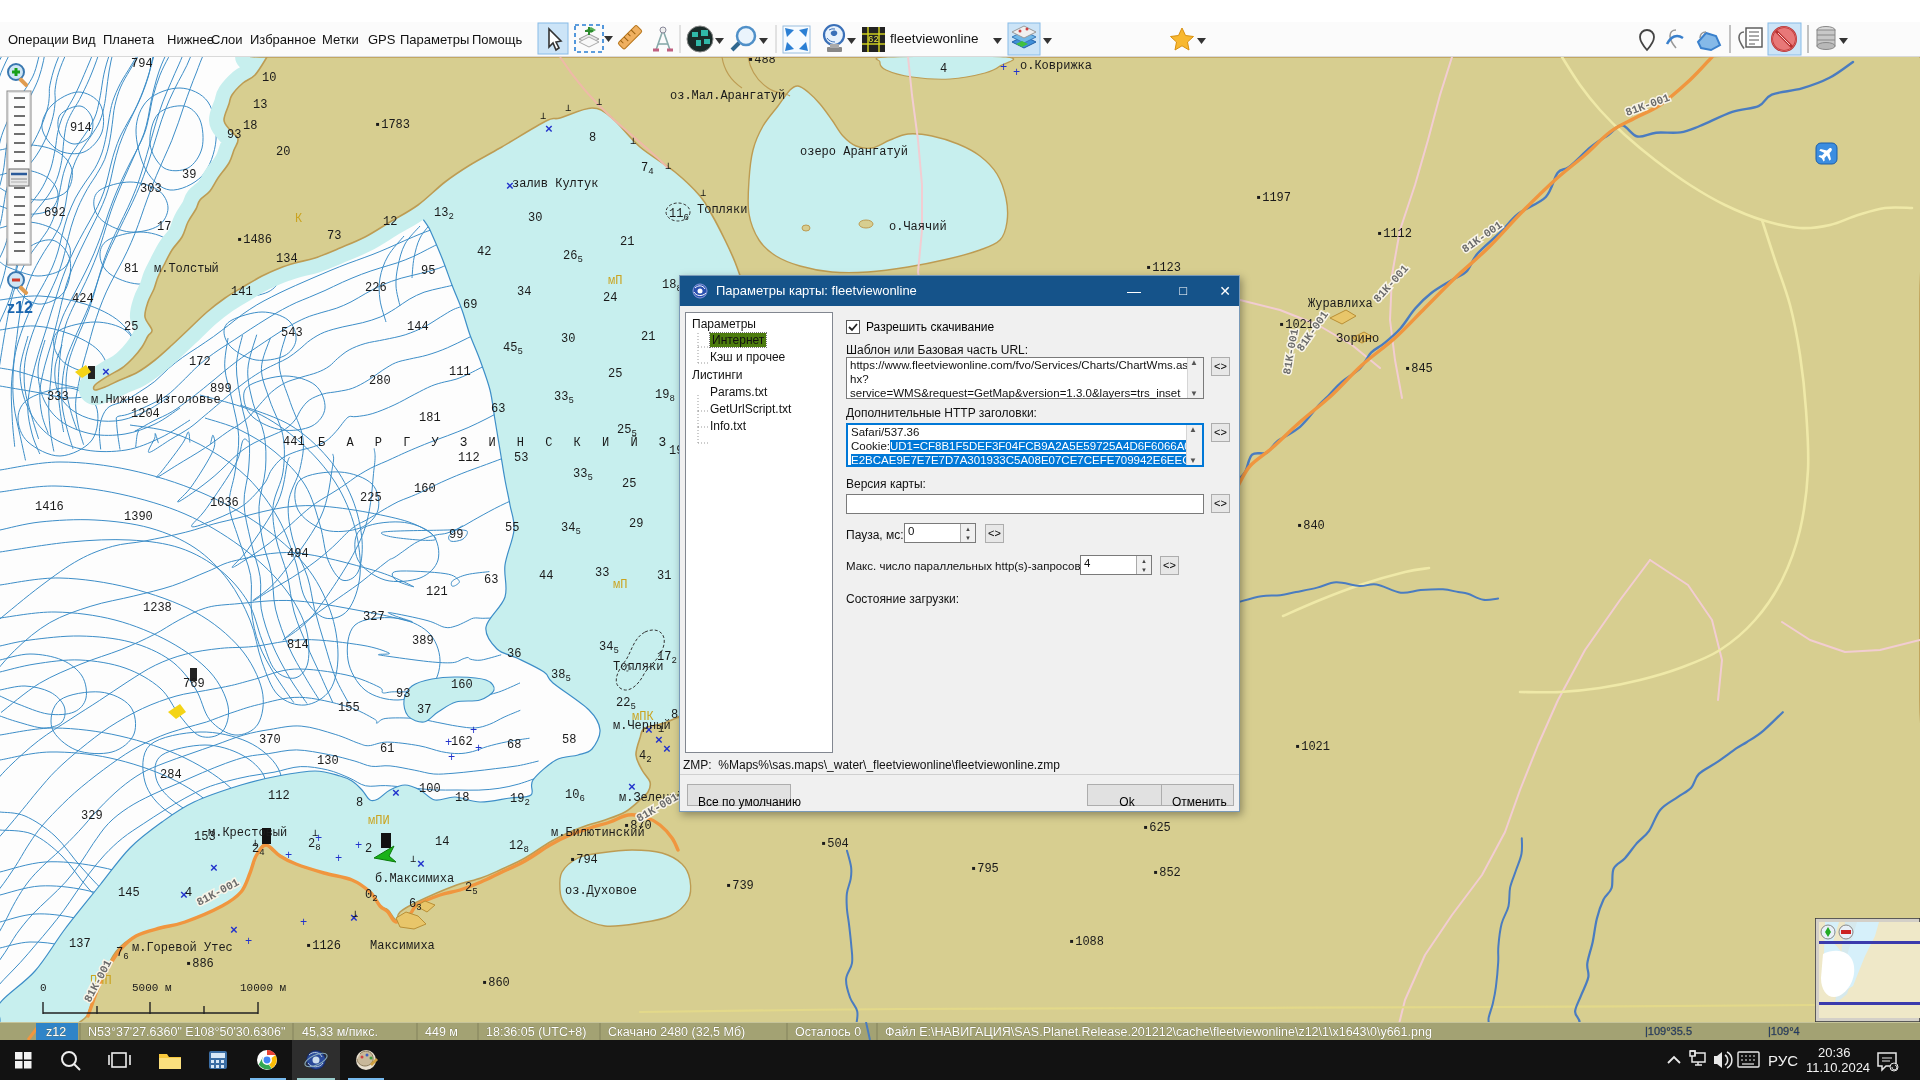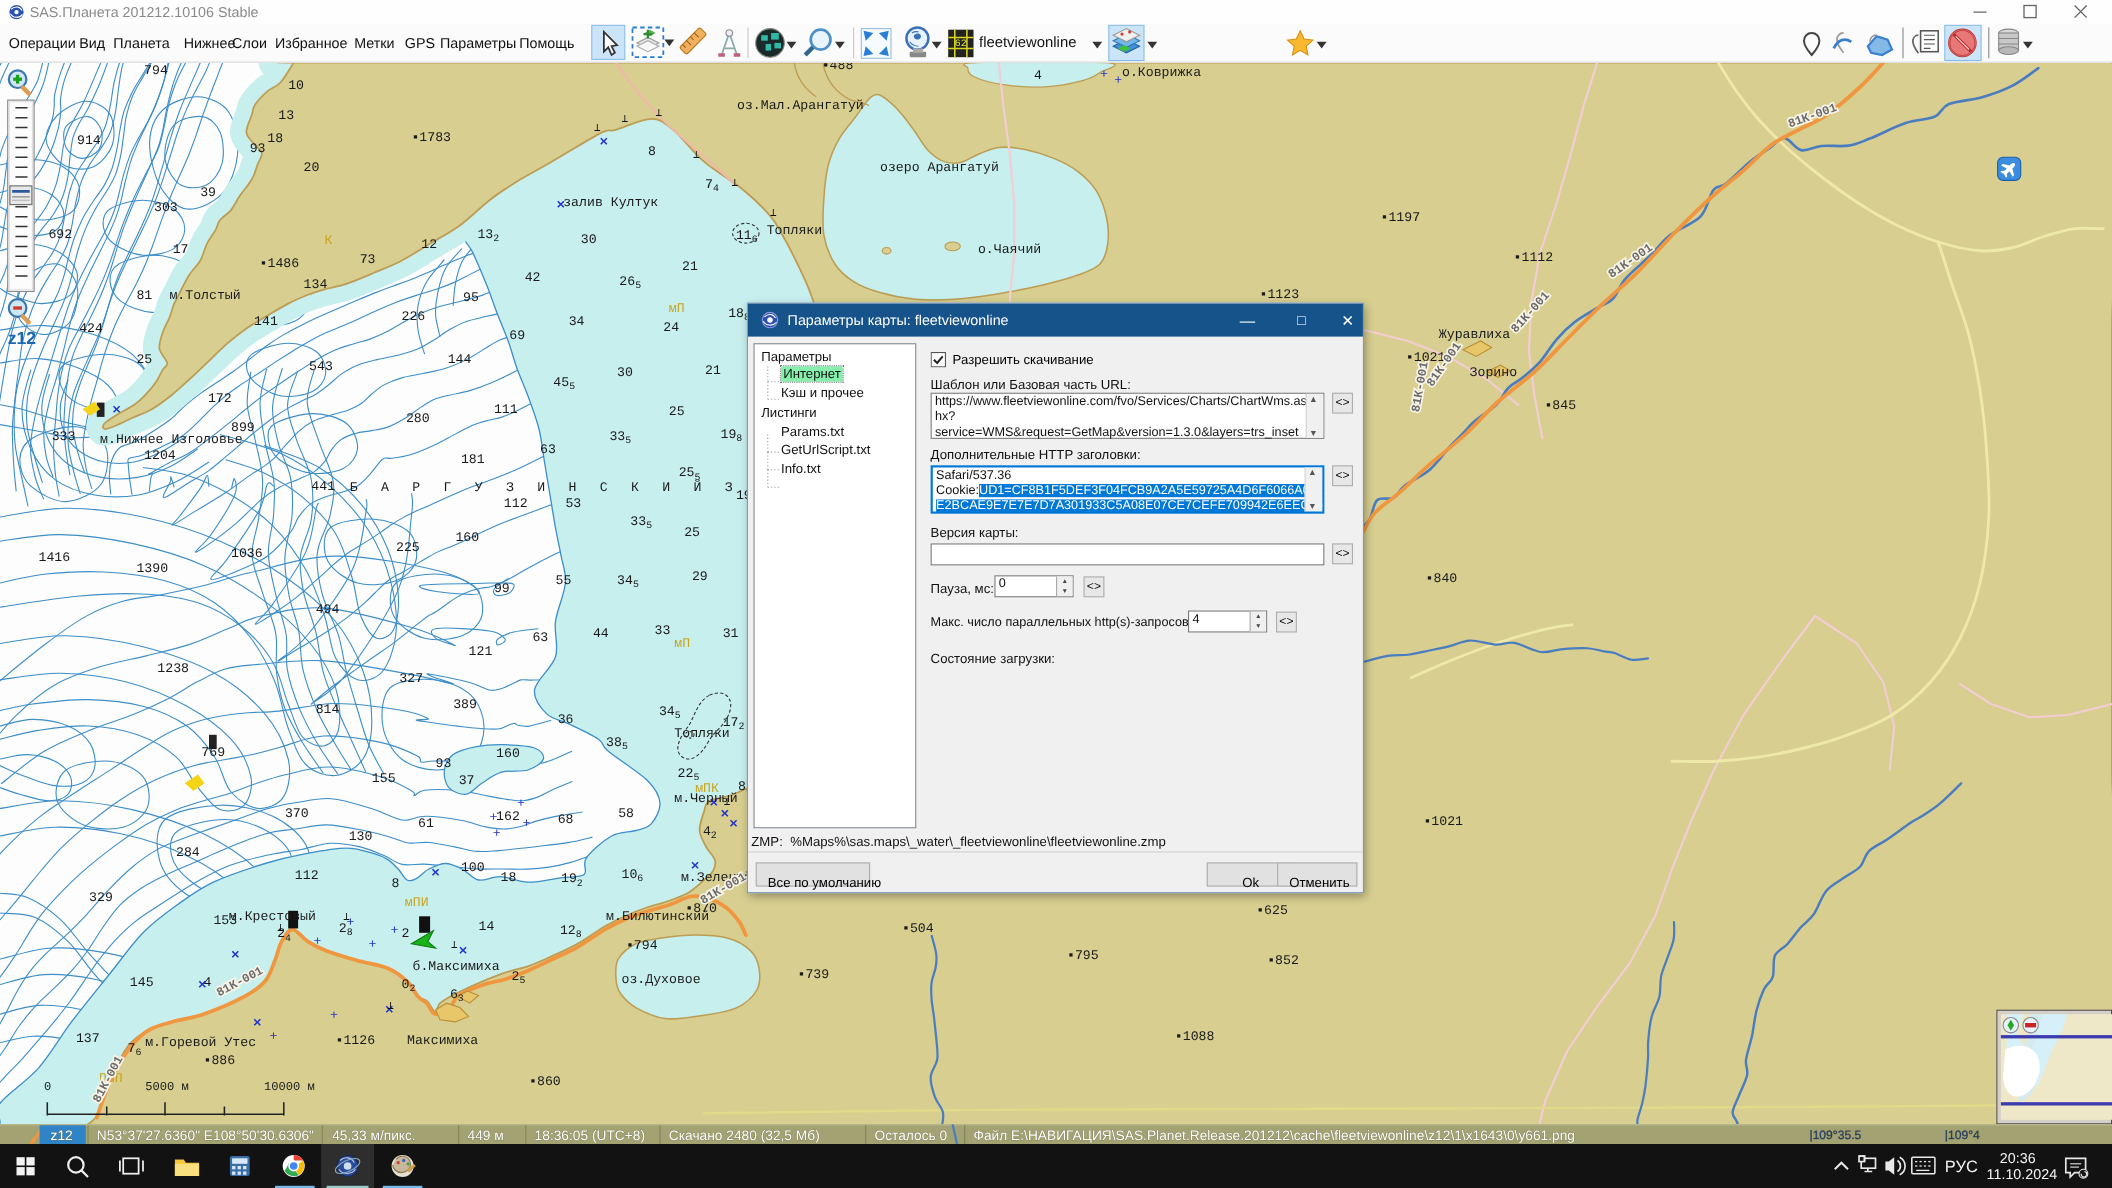--- a/index.html
+++ b/index.html
@@ -507,35 +507,20 @@
         <path d="M30,4 l26,0 -14,42 -10,30 -12,10 Z" fill="#cfe9f6" opacity="0.8"></path>
  <path d="M42,4 l22,0 -4,14 -10,20 -12,30 -10,6 2,-30 Z" fill="#d6f0fa"></path>
  <path d="M8,36 C20,30 34,32 38,44 C42,56 36,72 24,78 C14,82 6,74 6,60 Z" fill="#fff"></path>
  <rect x="4" y="23" width="101" height="3" fill="#3b3bad"></rect>
  <rect x="4" y="84" width="101" height="3" fill="#3b3bad"></rect>
  <circle cx="13" cy="14" r="7" fill="#e8f0f8" stroke="#888"></circle>
  <path d="M13,9 l3,5 -3,5 -3,-5 Z" fill="#22aa22"></path>
  <circle cx="31" cy="14" r="7" fill="#e8f0f8" stroke="#888"></circle>
  <rect x="26" y="12" width="10" height="4" fill="#cc2222"></rect>
 </svg></div>
-<div id="titlebar">
- <svg width="16" height="16" viewBox="0 0 16 16" style="position:absolute;left:7px;top:3px">
-        <circle cx="8" cy="8" r="6.5" fill="#2a50b0"></circle>
-        <path d="M3,5.5 c3,-3 8,-3 10,1 M2.5,9.5 c2,4 8,4.5 11,0.5" stroke="#fff" fill="none" stroke-width="1"></path>
-        <circle cx="8" cy="8" r="2" fill="#fff"></circle>
-      </svg>
- <span class="t">SAS.Планета 201212.10106 Stable</span>
- <svg id="winbtns" width="140" height="22">
-        <g stroke="#666" stroke-width="1.2" fill="none">
-          <line x1="14" y1="11" x2="26" y2="11"></line>
-          <rect x="60" y="5" width="11" height="11"></rect>
-          <path d="M106,5 l11,11 M117,5 l-11,11"></path>
-        </g>
-      </svg>
-</div>
 <div id="menubar">
  <span class="menu" style="left:8px">Операции</span>
  <span class="menu" style="left:72px">Вид</span>
  <span class="menu" style="left:103px">Планета</span>
  <span class="menu" style="left:167px">Нижнее</span>
  <span class="menu" style="left:211px">Слои</span>
  <span class="menu" style="left:250px">Избранное</span>
  <span class="menu" style="left:322px">Метки</span>
  <span class="menu" style="left:368px">GPS</span>
  <span class="menu" style="left:400px">Параметры</span>
@@ -669,21 +654,21 @@
   <span class="dlg-btn" style="right:8px">✕</span>
  </div>
  <div id="dlg-tree">
   <svg width="20" height="130" viewBox="0 0 20 130" style="position:absolute;left:6px;top:20px">
    <g stroke="#999" stroke-dasharray="1,2">
     <path d="M6,0 V14 M6,14 H16 M6,14 V30 M6,30 H16" fill="none"></path>
     <path d="M6,62 V78 M6,78 H16 M6,78 V94 M6,94 H16 M6,94 V110 M6,110 H16" fill="none"></path>
    </g>
   </svg>
   <div style="padding:4px 0 0 6px">Параметры</div>
-  <div style="padding:2px 0 0 24px"><span style="background:#86efac;outline:1px dotted #777;padding:0 2px">Интернет</span></div>
+  <div style="padding:2px 0 0 24px"><span style="background:#4d7c0f;outline:1px dotted #777;padding:0 2px">Интернет</span></div>
   <div style="padding:3px 0 0 24px">Кэш и прочее</div>
   <div style="padding:4px 0 0 6px">Листинги</div>
   <div style="padding:3px 0 0 24px">Params.txt</div>
   <div style="padding:3px 0 0 24px">GetUrlScript.txt</div>
   <div style="padding:3px 0 0 24px">Info.txt</div>
  </div>
  <div class="chk">
         <svg width="14" height="14" viewBox="0 0 14 14">
           <rect x="0.5" y="0.5" width="13" height="13" fill="#fff" stroke="#555"></rect>
           <path d="M3,7 l3,3 5,-6" stroke="#222" stroke-width="1.8" fill="none"></path>
@@ -726,21 +711,21 @@
   <div class="spin">
           <span>▲</span>
           <span>▼</span>
         </div>
       </div>
  <button class="cbtn" style="left:480px;top:280px">&lt;&gt;</button>
  <div class="lbl" style="left:166px;top:316px">Состояние загрузки:</div>
  <div class="lbl" style="left:3px;top:482px">ZMP:&nbsp; %Maps%\sas.maps\_water\_fleetviewonline\fleetviewonline.zmp</div>
  <div style="position:absolute;left:0;top:498px;width:100%;border-top:1px solid #d0d0d0"></div>
  <button class="dbtn" style="left:7px;top:508px;width:104px">Все по умолчанию</button>
- <button class="dbtn" style="left:417px;top:508px;width:80px">Ok</button>
+ <button class="dbtn" style="left:407px;top:508px;width:80px">Ok</button>
  <button class="dbtn" style="left:481px;top:508px;width:73px">Отменить</button>
 </div>
 <div id="taskbar">
 <svg width="1920" height="40" viewBox="0 0 1920 40" font-family="'Liberation Sans',sans-serif">
  <rect x="0" y="0" width="1920" height="40" fill="#121212"></rect>
  <rect x="292" y="0" width="48" height="40" fill="#2e2e2e"></rect>
  <rect x="250" y="38" width="36" height="2" fill="#76b9ed"></rect>
  <rect x="297" y="38" width="38" height="2" fill="#9cc"></rect>
  <rect x="348" y="38" width="36" height="2" fill="#76b9ed"></rect>
  <g fill="#f2f2f2">

